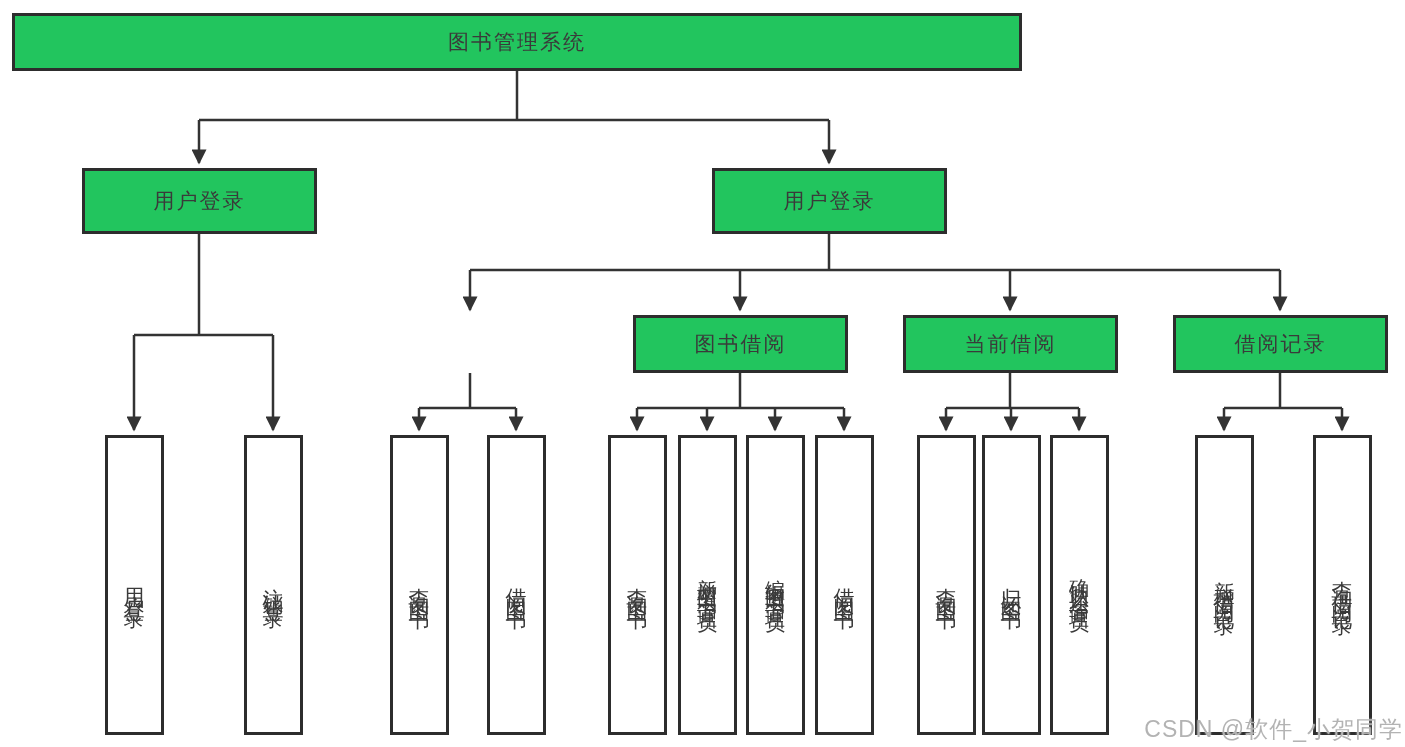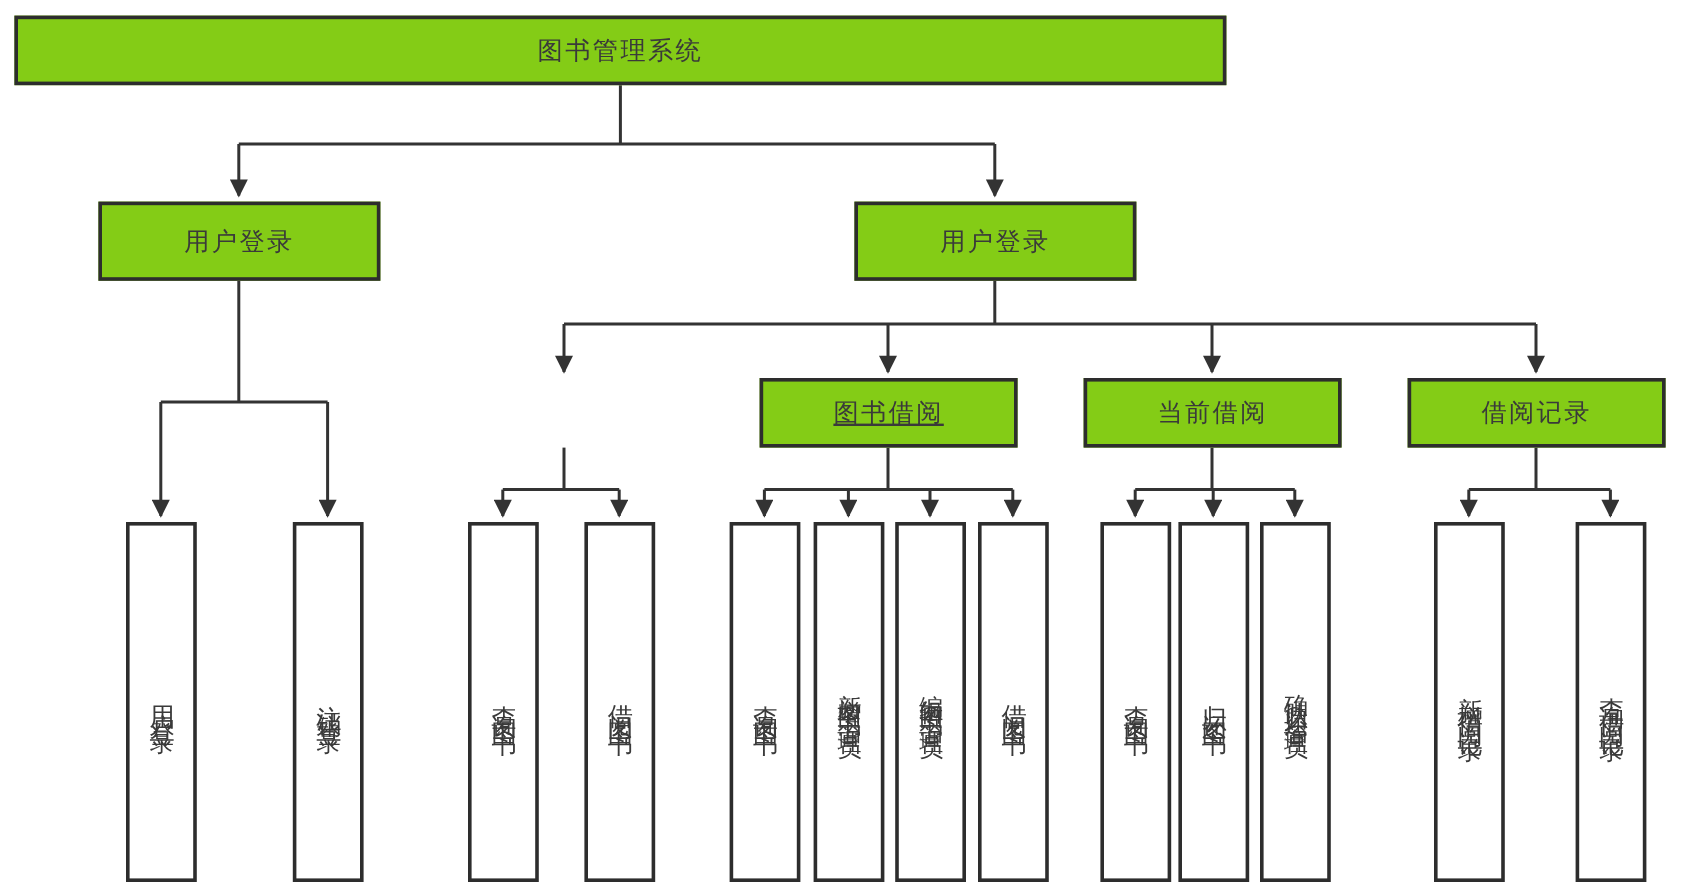--- a/index.html
+++ b/index.html
@@ -17,21 +17,21 @@
   }
   #wires {
     position: absolute;
     left: 0; top: 0;
     width: 1405px;
     height: 747px;
   }
   .box {
     position: absolute;
     box-sizing: border-box;
-    background: #84cc16;
+    background: #22c55e;
     border: 3px solid #2d2d2d;
     color: #3a3a3a;
     display: flex;
     align-items: center;
     justify-content: center;
     font-size: 21px;
     letter-spacing: 2px;
     white-space: nowrap;
   }
   .vbox {
@@ -126,21 +126,21 @@
     <span>图书管理系统</span>
   </div>
 
   <div class="box" style="left:82px; top:168px; width:235px; height:66px;">
     <span>用户登录</span>
   </div>
   <div class="box" style="left:712px; top:168px; width:235px; height:66px;">
     <span>用户登录</span>
   </div>
 
-  <div class="box" style="left:633px; top:315px; width:215px; height:58px;text-decoration:underline;">
+  <div class="box" style="left:633px; top:315px; width:215px; height:58px;">
     <span>图书借阅</span>
   </div>
   <div class="box" style="left:1173px; top:315px; width:215px; height:58px;">
     <span>借阅记录</span>
   </div>
   <div class="box" style="left:903px; top:315px; width:215px; height:58px;">
     <span>当前借阅</span>
   </div>
 
   <div class="vbox" style="left:105px; top:435px; width:59px; height:300px;">
@@ -180,14 +180,15 @@
     <span class="vtext long">确认归还（管理员）</span>
   </div>
 
   <div class="vbox" style="left:1195px; top:435px; width:59px; height:300px;">
     <span class="vtext">新增借阅记录</span>
   </div>
   <div class="vbox" style="left:1313px; top:435px; width:59px; height:300px;">
     <span class="vtext">查询借阅记录</span>
   </div>
 
+  <div id="watermark">CSDN @软件_小贺同学</div>
 
 </div>
 
 </body></html>

